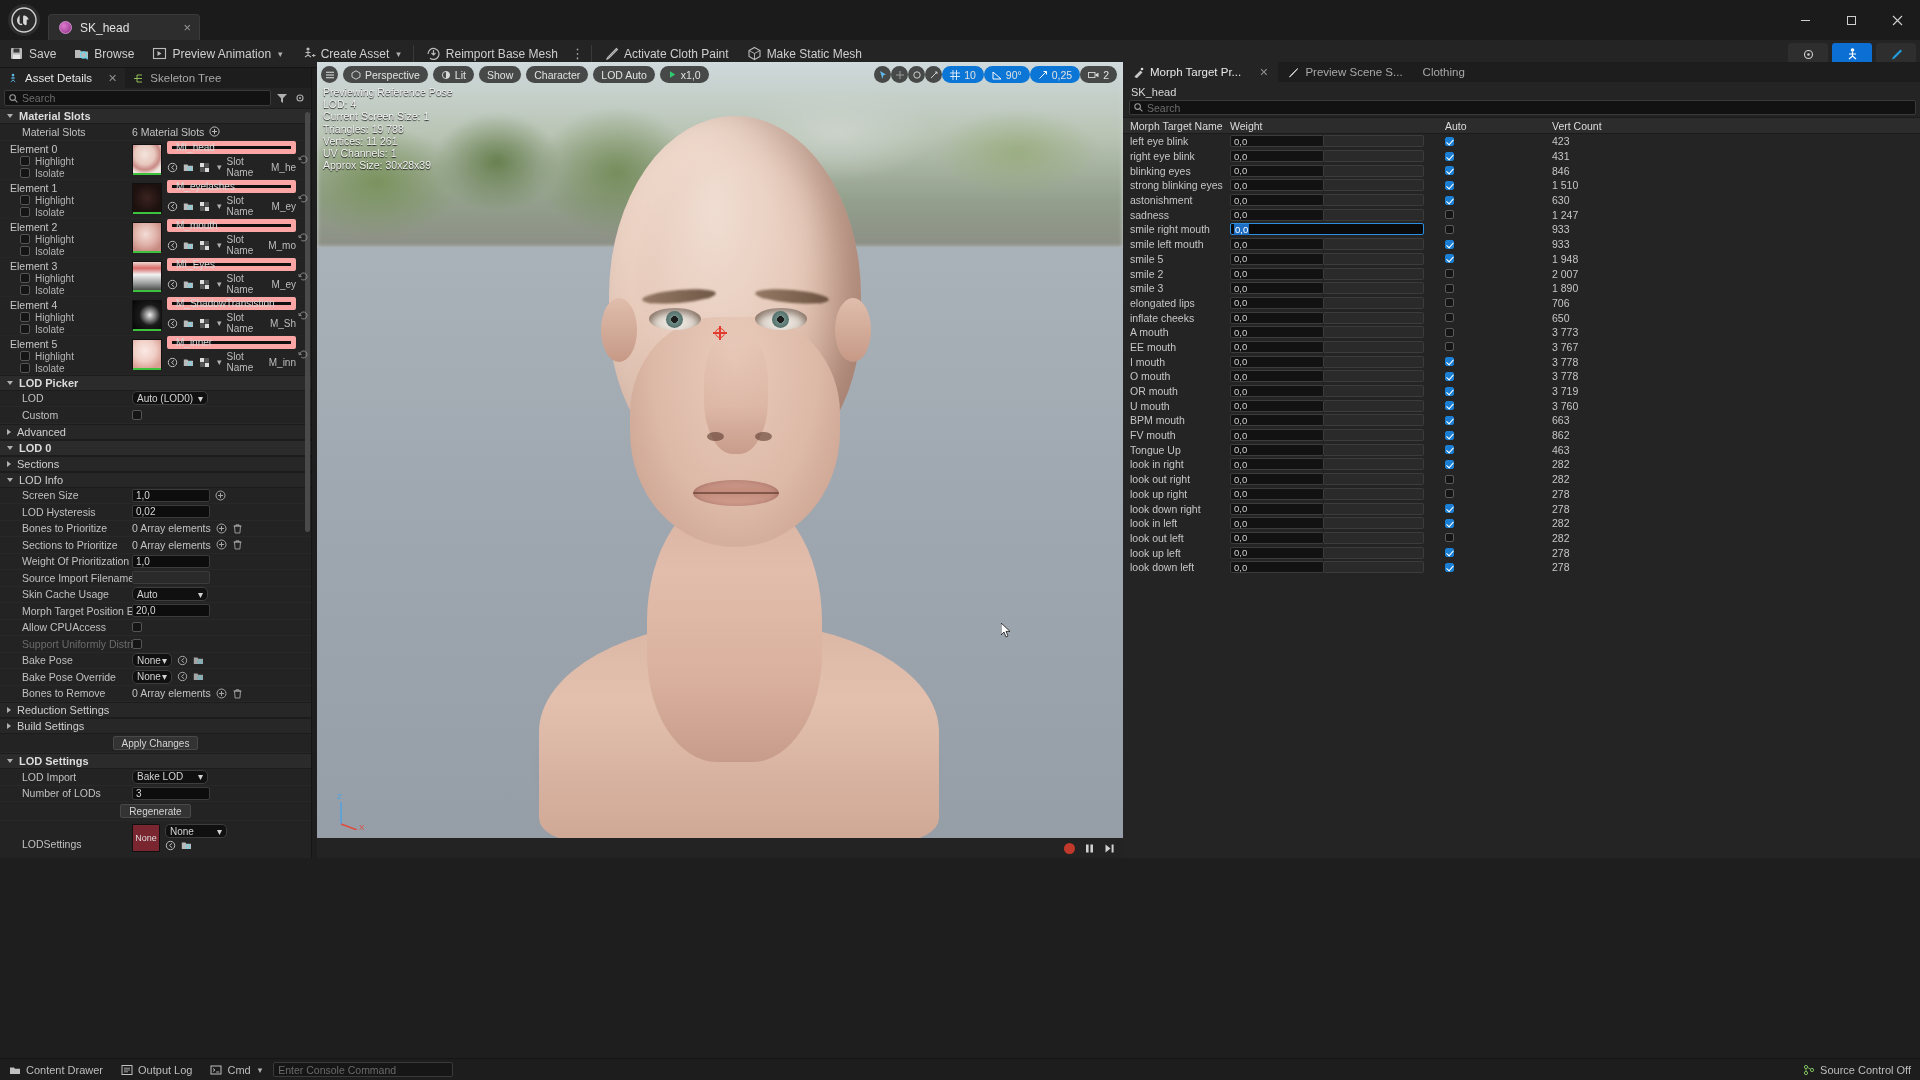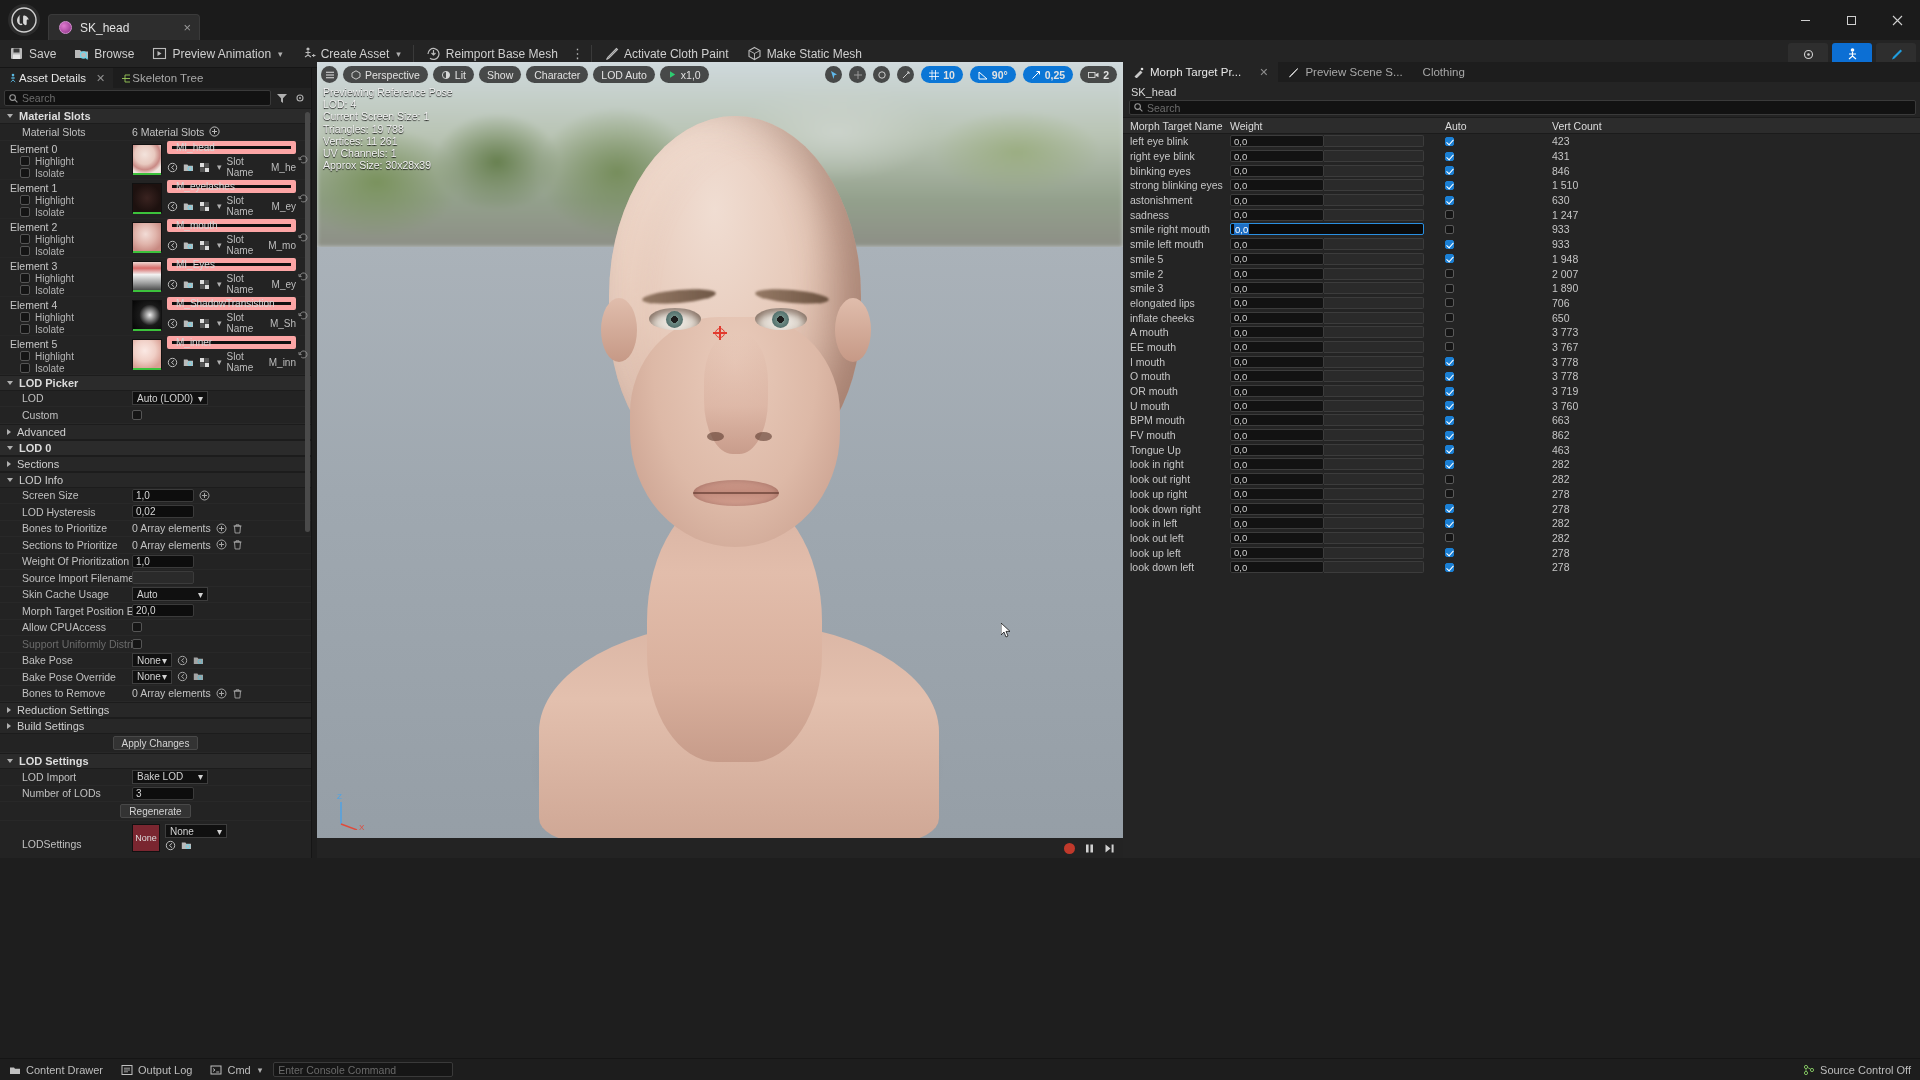--- a/index.html
+++ b/index.html
@@ -42,21 +42,21 @@
   .tb-dots { font-size:13px; color:#b5b5b5; letter-spacing:0; padding:0 4px; cursor:pointer;}
   .tb-right { position:absolute; right:0; top:0; height:28px; display:flex; align-items:center; }
   .tb-rbtn { width:40px; height:22px; margin-right:4px; border-radius:3px; background:#2e2e2e;
     display:flex; align-items:center; justify-content:center; }
   .tb-rbtn.active { background:#0c6fd4; }
 
   
   .leftpanel { position:absolute; left:0; top:68px; width:312px; height:790px;
     background:#232323; border-right:1px solid #151515; display:flex; flex-direction:column;}
   .panel-tabs { display:flex; height:20px; background:#1d1d1d; align-items:stretch; }
-  .ptab { display:flex; align-items:center; padding:0 8px; font-size:11.5px; 
+  .ptab { display:flex; align-items:center; padding:0 8px; font-size:11.5px; gap:6px;
     color:#a8a8a8;text-align:center; }
   .ptab.active { background:#232323; color:#e6e6e6; }
   .ptab .x { margin-left:10px; font-size:11px; color:#8f8f8f; }
   .searchrow { height:20px; padding:2px 4px 2px 4px; display:flex; align-items:center; gap:4px;}
   .searchbox { flex:1; height:16px; background:#121212; border:1px solid #3a3a3a; border-radius:2px;
     display:flex; align-items:center; padding:0 4px; gap:4px;}
   .searchbox input { flex:1; background:transparent; border:none; outline:none; color:#cfcfcf;
     font-size:10.5px; font-family:inherit; }
   .searchbox input::placeholder { color:#6e6e6e; }
   .sq-btn { width:14px; height:14px; display:flex; align-items:center; justify-content:center;}
@@ -70,23 +70,23 @@
     border-bottom:3.5px solid transparent; }
   .tri.open { border-left:3.5px solid transparent; border-right:3.5px solid transparent;
     border-top:4px solid #b0b0b0; border-bottom:none; }
   .row { display:flex; align-items:center; min-height:16.5px; font-size:10.5px; color:#c2c2c2;
     border-bottom:1px solid #282828; }
   .row .lbl { width:132px; padding-left:22px; color:#c0c0c0; white-space:nowrap; overflow:hidden;}
   .row .lbl.dim { color:#6b6b6b; }
   .row .val { flex:1; display:flex; align-items:center; gap:5px; }
   .numfield { width:70px; height:13px; background:#0d0d0d; border:1px solid #3b3b3b; border-radius:2px;
     font-size:10px; color:#d6d6d6; padding:0 3px; display:flex; align-items:center;}
-  .numfield.wide { width:62px; }
+  .numfield.wide { width:78px; }
   .numfield.empty { background:#2a2a2a; border-color:#3b3b3b; }
-  .combo { width:72px; height:14px; background:#101010; border:1px solid #3d3d3d; border-radius:0;
+  .combo { width:72px; height:14px; background:#101010; border:1px solid #3d3d3d; border-radius:5px;
     display:flex; align-items:center; justify-content:space-between; padding:0 4px;
     font-size:10px; color:#d2d2d2; }
   .combo.sm { width:40px; }
   .chk { width:10px;height:10px; background:#151515; border:1px solid #555; border-radius:2px; }
   .ico-btn { width:11px; height:11px; opacity:.85; }
 
   .mat-elem { display:flex; border-bottom:1px solid #262626; min-height:37px; }
   .mat-left { width:132px; padding-left:10px; padding-top:2px;}
   .mat-left .ename { font-size:10.5px; color:#c6c6c6; }
   .mat-left .crow { display:flex; align-items:center; gap:5px; padding-left:10px; margin-top:1px;}
@@ -161,21 +161,21 @@
   .gizmo::after  { left:6px; top:0; width:2px; height:14px; }
   .gizmo-c { position:absolute; left:2px; top:2px; width:10px; height:10px; border:1.5px solid #e23a2e;
     border-radius:50%; }
 
   
   .vp-toolbar { position:absolute; left:4px; top:4px; display:flex; align-items:center; gap:5px; }
   .vp-pill { height:17px; border-radius:9px; background:rgba(42,42,42,.82); display:flex; align-items:center;
     padding:0 8px; font-size:10.5px; color:#e2e2e2; gap:4px; }
   .vp-pill.blue { background:#0b76d6; }
   .vp-pill.round { width:17px; padding:0; justify-content:center; border-radius:50%; }
-  .vp-right-toolbar { position:absolute; right:6px; top:4px; display:flex; align-items:center; gap:7px;font-weight:bold; }
+  .vp-right-toolbar { position:absolute; right:6px; top:4px; display:flex; align-items:center; gap:0; }
   .vp-stats { position:absolute; left:6px; top:24px; font-size:10.5px; color:#efefef;
     text-shadow:0 1px 1px rgba(0,0,0,.85); line-height:12.2px; }
   .vp-axis { position:absolute; left:18px; bottom:28px; width:40px; height:40px; font-size:9px; }
   .vp-bottombar { position:absolute; left:0; bottom:0; width:806px; height:20px; background:#232323;
     display:flex; align-items:center; justify-content:flex-end; gap:9px; padding-right:8px; }
   .rec-dot { width:11px; height:11px; border-radius:50%; background:#c0392b; }
   .cursor-arrow { position:absolute; left:684px; top:561px; width:11px; height:16px; }
 
   
   .rightpanel { position:absolute; left:1123px; top:62px; width:797px; height:796px;

